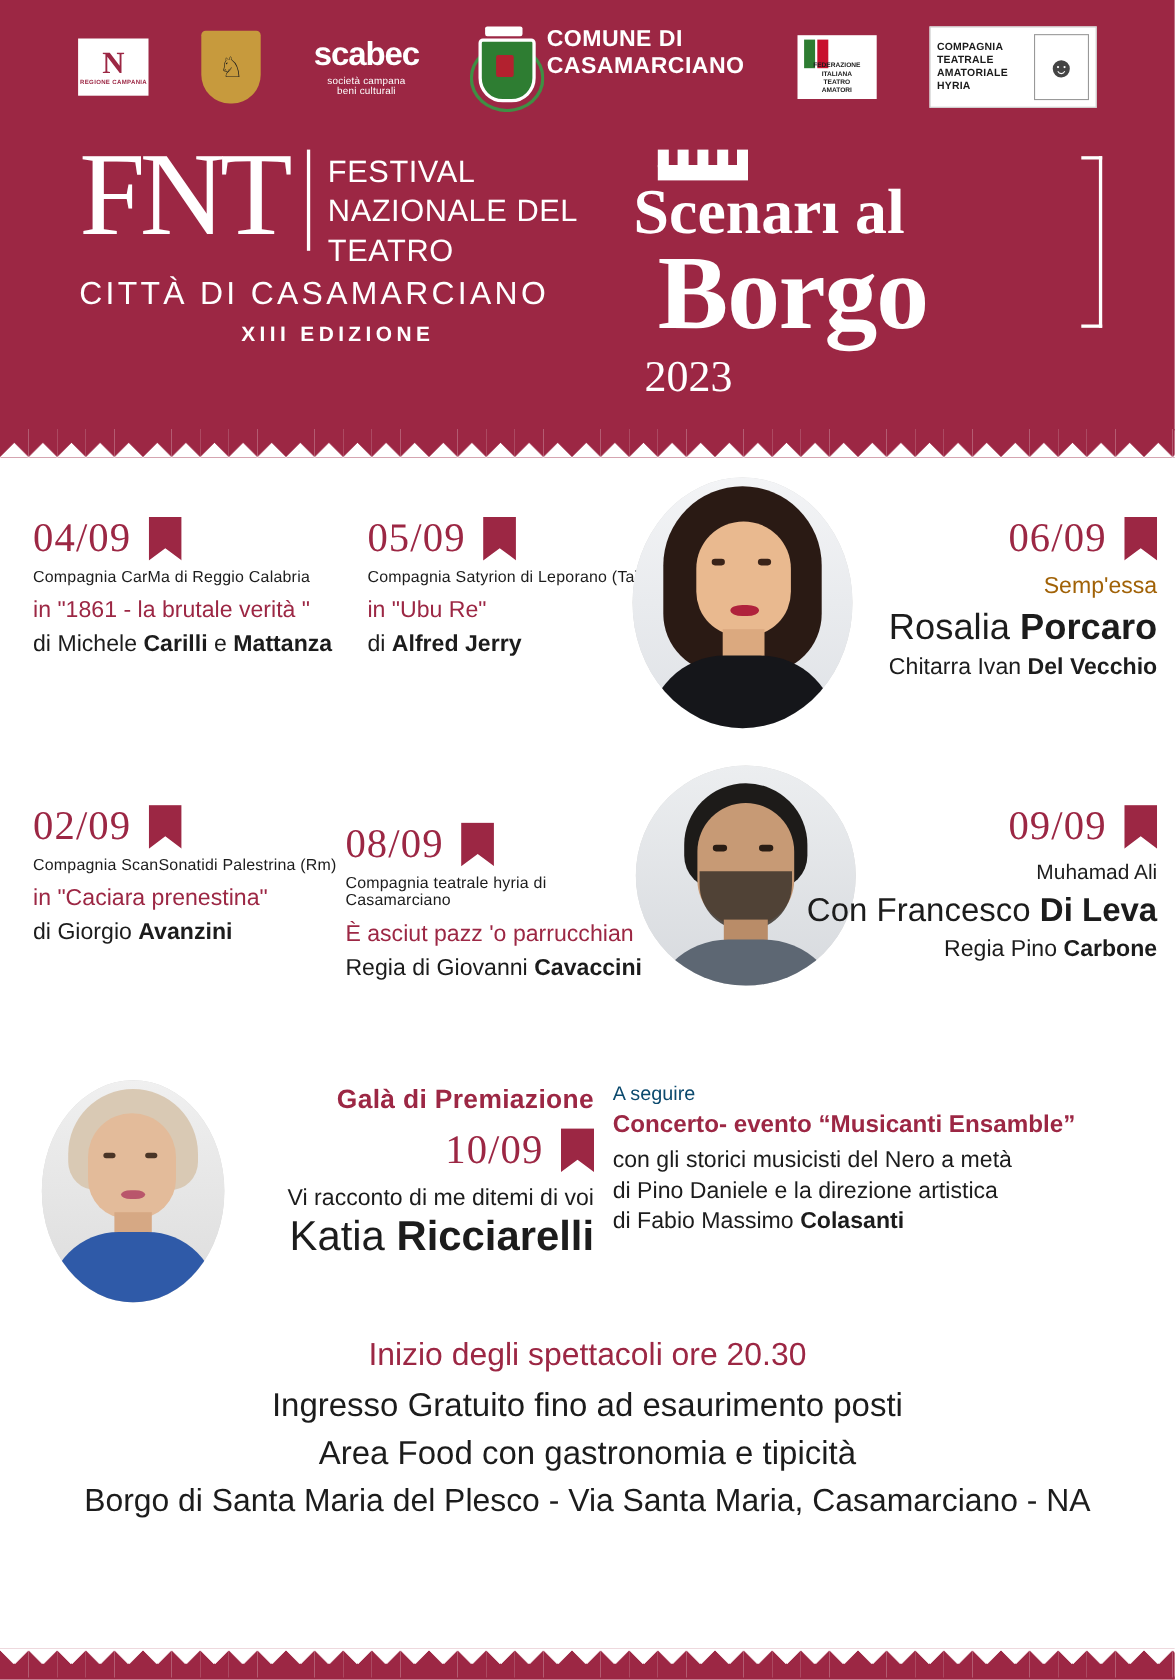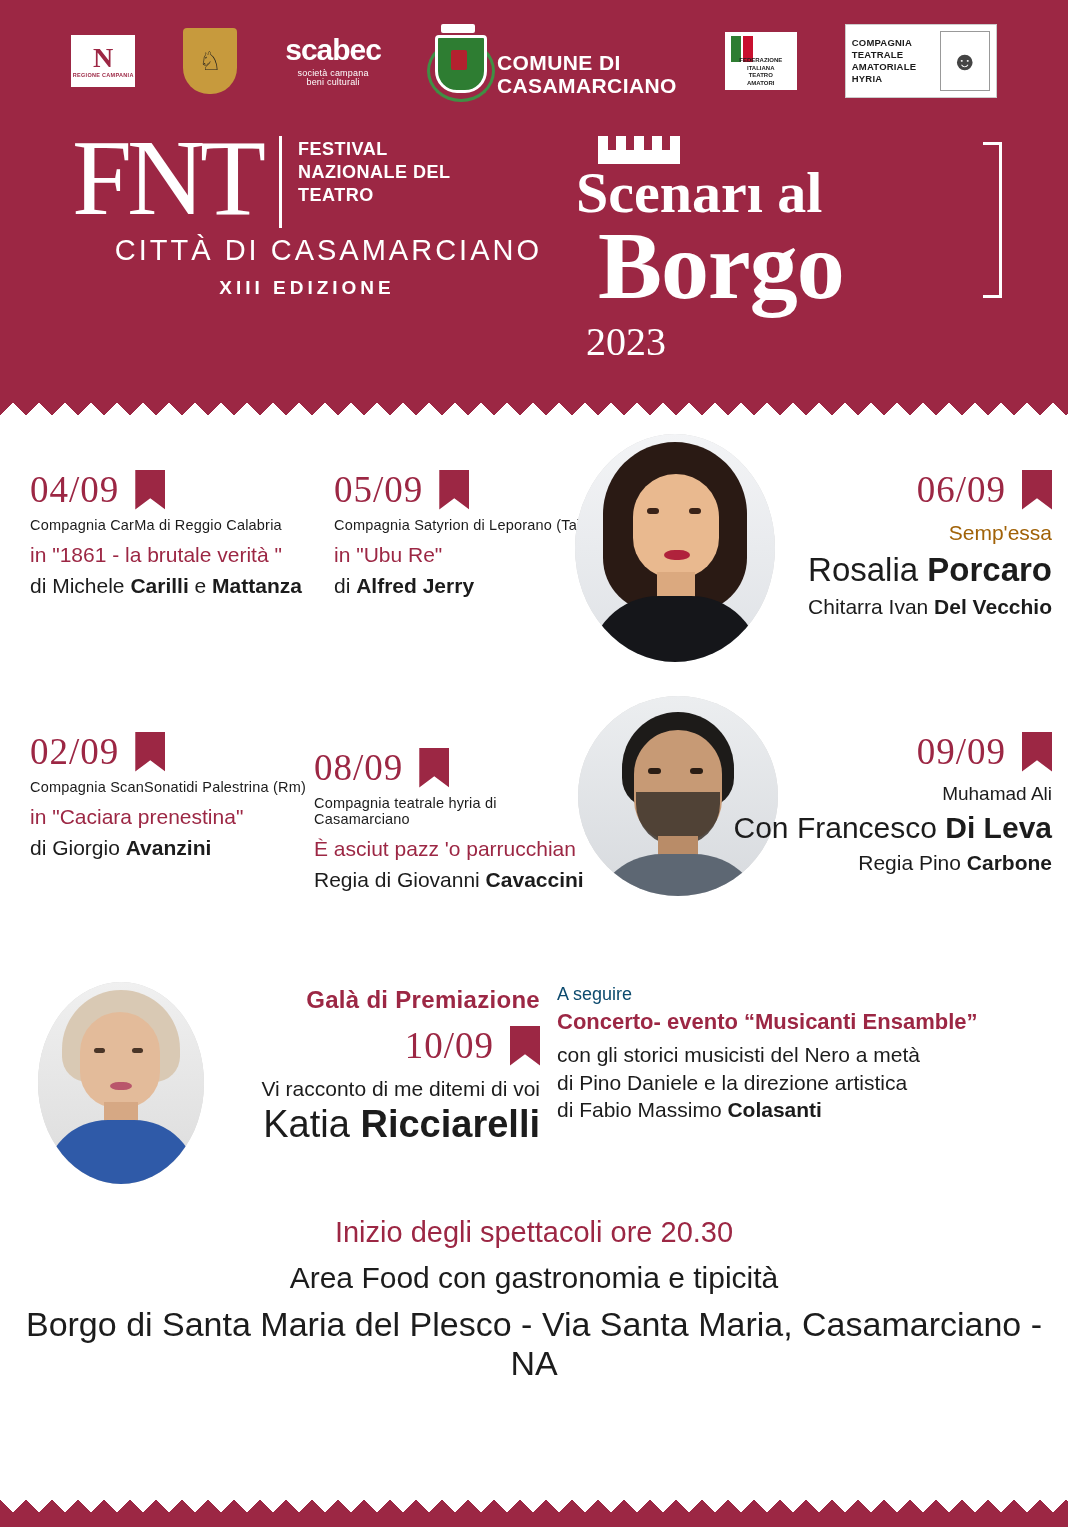--- a/index.html
+++ b/index.html
@@ -43,21 +43,21 @@
     width:54px;height:66px;background:#c79a3d;
     border-radius:4px 4px 26px 26px;
     display:flex;align-items:center;justify-content:center;
     color:#1b1b1b;font-size:26px;
   }
   .logo-scabec{
     text-align:center;color:#ffffff;line-height:1.05;
   }
   .logo-scabec .s-main{font-size:30px;font-weight:bold;letter-spacing:-1px;}
   .logo-scabec .s-sub{font-size:9px;letter-spacing:.2px;margin-top:3px;}
-  .logo-comune{display:flex;align-items:flex-end;gap:10px;}
+  .logo-comune{display:flex;align-items:flex-start;gap:10px;}
   .crest{
     width:58px;height:74px;position:relative;
   }
   .crest .crown{
     position:absolute;top:0;left:12px;width:34px;height:9px;background:#ffffff;border-radius:2px;
   }
   .crest .body{
     position:absolute;top:11px;left:6px;width:46px;height:52px;
     background:#2e7d32;border:3px solid #ffffff;border-radius:4px 4px 22px 22px;
   }
@@ -87,23 +87,23 @@
   }
   .fnt-block{width:470px;position:relative;}
   .fnt-top{display:flex;align-items:flex-start;}
   .fnt-mark{
     font-family:"Liberation Serif", serif;
     font-size:108px;line-height:95px;letter-spacing:-5px;font-weight:normal;
     color:#ffffff;
   }
   .fnt-divider{width:3px;height:92px;background:#ffffff;margin:6px 16px 0 18px;}
   .fnt-words{padding-top:8px;}
-  .fnt-words div{font-size:18px;font-weight:bold;line-height:1.28;letter-spacing:.5px;}
+  .fnt-words div{font-size:28px;font-weight:normal;line-height:1.28;letter-spacing:.5px;}
   .fnt-citta{
-    text-align:right;font-size:29px;letter-spacing:3px;margin-top:6px;font-weight:300;
+    text-align:left;font-size:29px;letter-spacing:3px;margin-top:6px;font-weight:300;
   }
   .fnt-edizione{
     text-align:center;font-size:19px;letter-spacing:4px;margin-top:10px;font-weight:bold;
   }
   .scenari-block{width:420px;position:relative;padding-top:6px;}
   .scen-crown{
     width:82px;height:28px;margin-left:22px;
     background:
       linear-gradient(#fff,#fff) 0 14px/82px 14px no-repeat,
       linear-gradient(#fff,#fff) 0 0/10px 16px no-repeat,
@@ -211,21 +211,21 @@
   .rc-1{font-size:18px;color:#0c4a6e;margin-bottom:4px;}
   .rc-2{font-size:22px;font-weight:bold;color:#9c2744;margin-bottom:6px;}
   .rc-3{font-size:21px;line-height:1.32;}
   .rc-3 b{font-weight:bold;}
 
   
   .footer-info{text-align:center;margin-top:14px;}
   .fi-1{font-size:29px;color:#9c2744;margin-bottom:12px;}
   .fi-2{font-size:30px;color:#1c1c1c;margin-bottom:10px;}
   .fi-3{font-size:30px;color:#1c1c1c;margin-bottom:10px;}
-  .fi-4{font-size:34px;color:#1c1c1c;}
+  .fi-4{font-size:29px;color:#1c1c1c;}
 </style>
 </head>
 <body>
 
 <div class="header">
 
   <div class="logos">
 
     <div class="logo-box">
       <div class="logo-campania">
@@ -408,18 +408,19 @@
       <div class="rc-1">A seguire</div>
       <div class="rc-2">Concerto- evento “Musicanti Ensamble”</div>
       <div class="rc-3">con gli storici musicisti del Nero a metà</div>
       <div class="rc-3">di Pino Daniele e la direzione artistica</div>
       <div class="rc-3"><span>di Fabio Massimo </span><b>Colasanti</b></div>
     </div>
   </div>
 
   <div class="footer-info">
     <div class="fi-1">Inizio degli spettacoli ore 20.30</div>
+    <div class="fi-2">Ingresso Gratuito fino ad esaurimento posti</div>
     <div class="fi-3">Area Food con gastronomia e tipicità</div>
     <div class="fi-4">Borgo di Santa Maria del Plesco - Via Santa Maria, Casamarciano - NA</div>
   </div>
 </div>
 
 <div class="zig-bottom"></div>
 
 </body></html>

